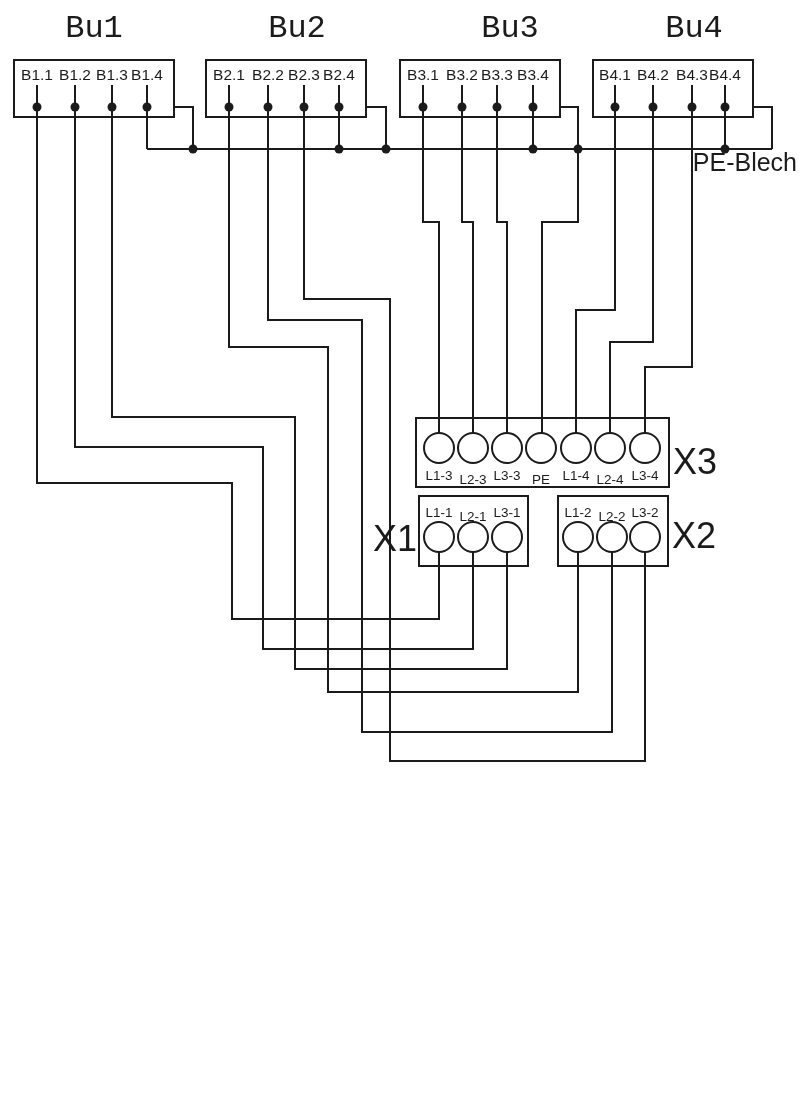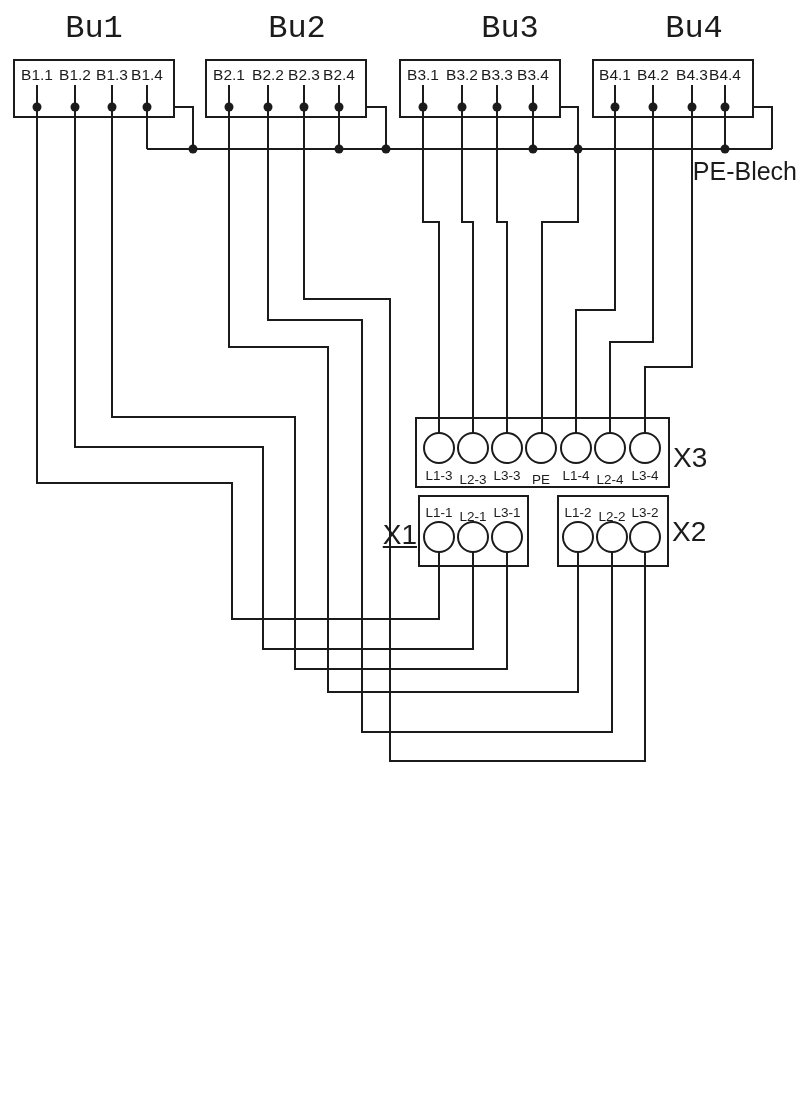--- a/index.html
+++ b/index.html
@@ -8,23 +8,23 @@
     font-family:"Liberation Sans", sans-serif; color:#1b1b1b; overflow:hidden;
   }
   #diagram-svg { position:absolute; left:0; top:0; }
   #diagram-svg text { font-family:"Liberation Sans", sans-serif; fill:#1b1b1b; }
   .bu-title { position:absolute; top:13px; transform:translateX(-50%);
               font-size:32px; line-height:1; white-space:nowrap;font-family:Liberation Mono, monospace; }
   #bu1-title { left:94px; }
   #bu2-title { left:297px; }
   #bu3-title { left:510px; }
   #bu4-title { left:673px;margin-left:21px; }
-  .pe-label  { position:absolute; right:3px; top:159px; font-size:25px; line-height:1; }
-  .x-label   { position:absolute; font-size:28px; line-height:1; white-space:nowrap; }
-  #x1-label  { right:383px; top:521px;text-decoration:underline; }
+  .pe-label  { position:absolute; right:3px; top:150px; font-size:25px; line-height:1; }
+  .x-label   { position:absolute; font-size:36px; line-height:1; white-space:nowrap; }
+  #x1-label  { right:383px; top:521px; }
   #x2-label  { left:672px;  top:518px; }
   #x3-label  { left:673px;  top:444px; }
 </style>
 </head>
 <body>
 
 <div class="stage">
   <svg id="diagram-svg" width="800" height="1119" viewBox="0 0 800 1119">
       <polyline points="37,107 37,483 232,483 232,619 439,619 439,552" fill="none" stroke="#1b1b1b" stroke-width="2" shape-rendering="crispEdges"></polyline>
       <polyline points="75,107 75,447 263,447 263,649 473,649 473,552" fill="none" stroke="#1b1b1b" stroke-width="2" shape-rendering="crispEdges"></polyline>

